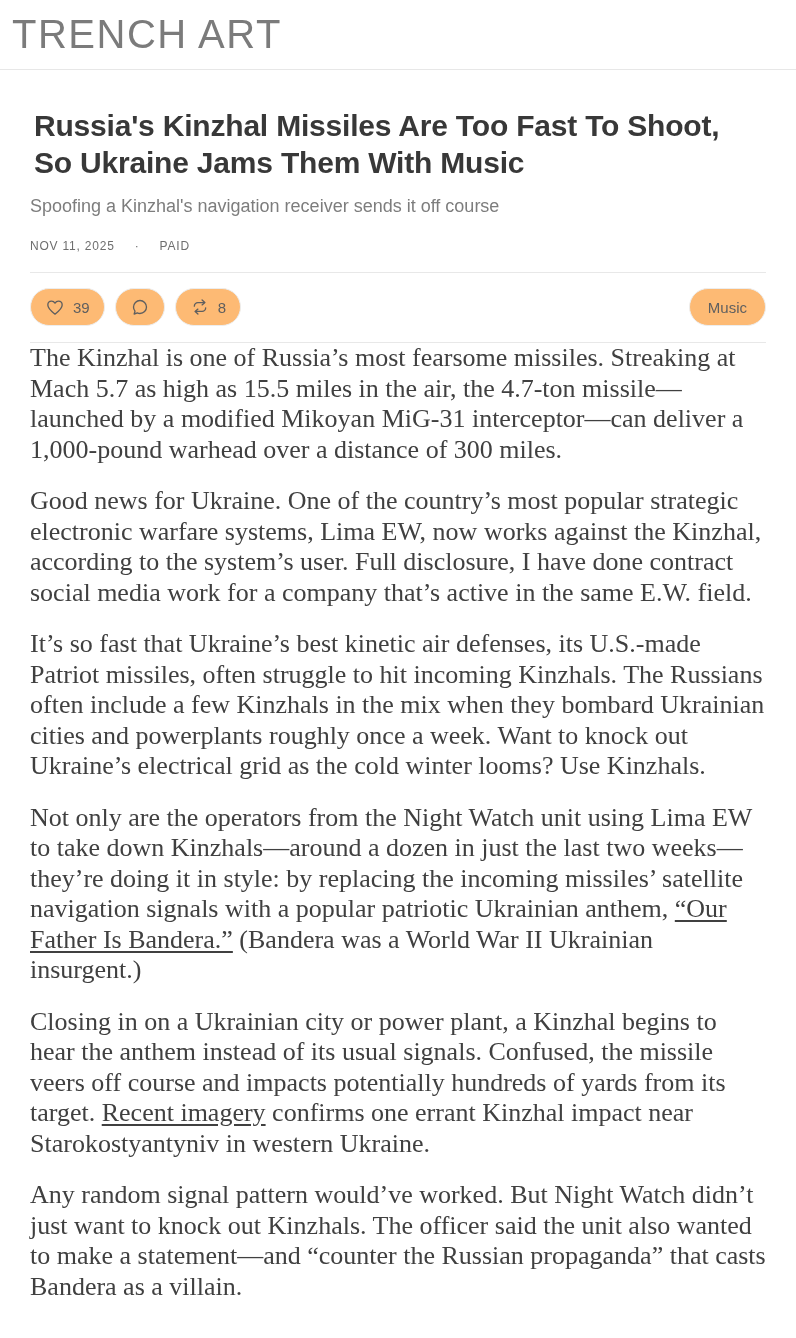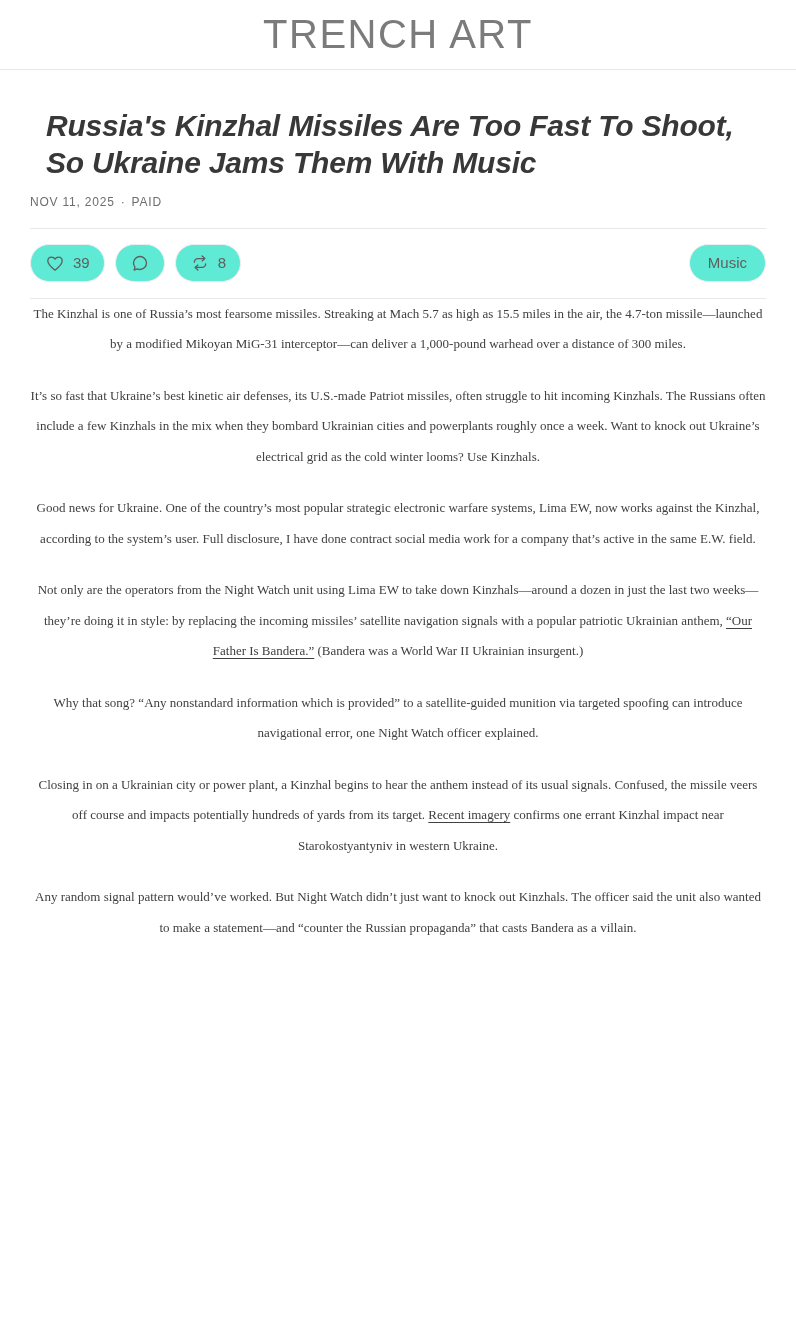--- a/index.html
+++ b/index.html
@@ -5,22 +5,22 @@
   * { box-sizing: border-box; }
   html, body { margin: 0; padding: 0; }
   body {
     width: 796px;
     min-height: 1338px;
     background: #ffffff;
     font-family: "Liberation Sans", sans-serif;
     -webkit-font-smoothing: antialiased;
   }
   .site-header {
-    text-align: center;
-    padding: 12px 0 13px;
+    text-align: left;
+    padding: 12px 12px 13px;
   }
   .logo {
     font-family: "Liberation Sans", sans-serif;
     font-weight: 300;
     font-size: 40px;
     line-height: 44px;
     letter-spacing: 1.5px;
     color: #7b7b7b;
     display: inline-block;
   }
@@ -33,34 +33,33 @@
     width: 736px;
     margin: 0 auto;
   }
   h1.post-title {
     font-family: "Liberation Sans", sans-serif;
     font-weight: 700;
     font-size: 30px;
     line-height: 1.23;
     letter-spacing: -0.2px;
     color: #383838;
-    margin: 38px 16px 13px;
-    font-style: italic;
+    margin: 38px 4px 13px;
   }
   .post-subtitle {
     font-size: 18px;
     line-height: 1.3;
     color: #7d7d7d;
     margin: 0 0 21px;
     font-weight: 400;
   }
   .post-meta {
     display: flex;
     align-items: flex-end;
-    gap: 6px;
+    gap: 20px;
     font-size: 12px;
     letter-spacing: 0.8px;
     color: #6e6e6e;
     margin: 0 0 19px;
   }
   .rule-content {
     border: none;
     border-top: 1px solid #e8e8e8;
     margin: 0;
   }
@@ -71,21 +70,21 @@
     margin: 15px 0 16px;
   }
   .pill {
     display: inline-flex;
     align-items: center;
     gap: 8px;
     height: 38px;
     padding: 0 14px;
     border: 1px solid #ededed;
     border-radius: 19px;
-    background: #5eead4;
+    background: #fdba74;
     color: #5f5f5f;
     font-family: "Liberation Sans", sans-serif;
     font-size: 15px;
     cursor: pointer;
   }
   .pill .icon { display: inline-flex; }
   .pill .icon svg { width: 20px; height: 20px; display: block; stroke: #5f5f5f; }
   .pill-share {
     margin-left: auto;
     padding: 0 18px;
@@ -94,25 +93,24 @@
   .figure-caption {
     font-family: "Liberation Serif", serif;
     font-size: 15px;
     line-height: 20px;
     color: #838383;
     text-align: center;
     margin: 28px 0 35px;
   }
   .article-body p.body-para {
     font-family: "Liberation Serif", serif;
-    font-size: 13px;
+    font-size: 26px;
     line-height: 30.5px;
     color: #404040;
     margin: 0 0 21px;
-    text-align: center;
   }
   .article-body a.inline-link {
     color: #404040;
     text-decoration: underline;
     text-underline-offset: 3px;
     cursor: pointer;
   }
   .bottom-space { height: 10px; }
 </style>
 </head>
@@ -121,20 +119,21 @@
 <header class="site-header">
   <a class="logo">TRENCH ART</a>
 </header>
 
 <hr class="rule-full">
 
 <div class="container">
 
   <h1 class="post-title">Russia's Kinzhal Missiles Are Too Fast To Shoot, So Ukraine Jams Them With Music</h1>
 
+  <p class="post-subtitle">Spoofing a Kinzhal's navigation receiver sends it off course</p>
 
   <div class="post-meta">
     <span>NOV 11, 2025</span>
     <span>·</span>
     <span>PAID</span>
   </div>
 
   <hr class="rule-content">
 
   <div class="engagement-row">
@@ -170,23 +169,22 @@
 
     <button class="pill pill-share">Music</button>
 
   </div>
 
   <hr class="rule-content">
 
 
   <div class="article-body">
       <p class="body-para"><span>The Kinzhal is one of Russia’s most fearsome missiles. Streaking at Mach 5.7 as high as 15.5 miles in the air, the 4.7-ton missile—launched by a modified Mikoyan MiG-31 interceptor—can deliver a 1,000-pound warhead over a distance of 300 miles.</span></p>
+      <p class="body-para"><span>Good news for Ukraine. One of the country’s most popular strategic electronic warfare systems, Lima EW, now works against the Kinzhal, according to the system’s user. Full disclosure, I have done contract social media work for a company that’s active in the same E.W. field.</span></p>
       <p class="body-para"><span>It’s so fast that Ukraine’s best kinetic air defenses, its U.S.-made Patriot missiles, often struggle to hit incoming Kinzhals. The Russians often include a few Kinzhals in the mix when they bombard Ukrainian cities and powerplants roughly once a week. Want to knock out Ukraine’s electrical grid as the cold winter looms? Use Kinzhals.</span></p>
-      <p class="body-para"><span>Good news for Ukraine. One of the country’s most popular strategic electronic warfare systems, Lima EW, now works against the Kinzhal, according to the system’s user. Full disclosure, I have done contract social media work for a company that’s active in the same E.W. field.</span></p>
       <p class="body-para"><span>Not only are the operators from the Night Watch unit using Lima EW to take down Kinzhals—around a dozen in just the last two weeks—they’re doing it in style: by replacing the incoming missiles’ satellite navigation signals with a popular patriotic Ukrainian anthem, </span><a class="inline-link">“Our Father Is Bandera.”</a><span> (Bandera was a World War II Ukrainian insurgent.)</span></p>
-      <p class="body-para"><span>Why that song? “Any nonstandard information which is provided” to a satellite-guided munition via targeted spoofing can introduce navigational error, one Night Watch officer explained.</span></p>
       <p class="body-para"><span>Closing in on a Ukrainian city or power plant, a Kinzhal begins to hear the anthem instead of its usual signals. Confused, the missile veers off course and impacts potentially hundreds of yards from its target. </span><a class="inline-link">Recent imagery</a><span> confirms one errant Kinzhal impact near Starokostyantyniv in western Ukraine.</span></p>
       <p class="body-para"><span>Any random signal pattern would’ve worked. But Night Watch didn’t just want to knock out Kinzhals. The officer said the unit also wanted to make a statement—and “counter the Russian propaganda” that casts Bandera as a villain.</span></p>
     </div>
 
   <div class="bottom-space"></div>
 
 </div>
 
 </body></html>

